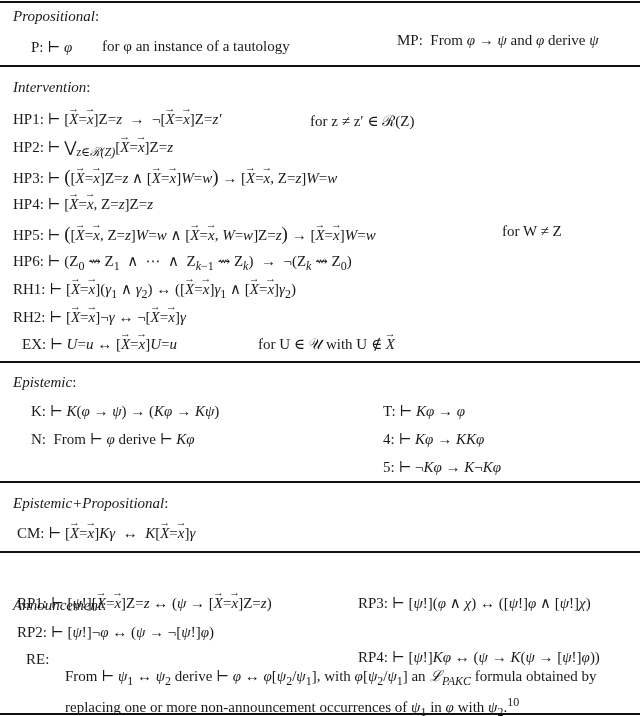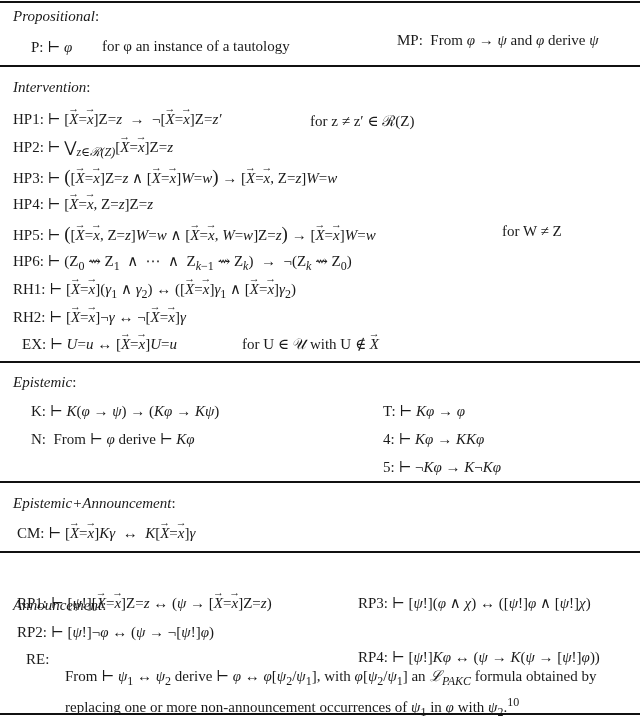--- a/index.html
+++ b/index.html
@@ -74,21 +74,21 @@
     <span>RH1:</span> ⊢ [<span class="vec">X</span>=<span class="vec">x</span>](<span class="m">γ</span><sub>1</sub> ∧ <span class="m">γ</span><sub>2</sub>) ↔ ([<span class="vec">X</span>=<span class="vec">x</span>]<span class="m">γ</span><sub>1</sub> ∧ [<span class="vec">X</span>=<span class="vec">x</span>]<span class="m">γ</span><sub>2</sub>)
   </div>
 
   <div class="line" style="top:308px; left:13px;">
     <span>RH2:</span> ⊢ [<span class="vec">X</span>=<span class="vec">x</span>]¬<span class="m">γ</span> ↔ ¬[<span class="vec">X</span>=<span class="vec">x</span>]<span class="m">γ</span>
   </div>
 
   <div class="line" style="top:335px; left:22px;">
     <span>EX:</span> ⊢ <span class="m">U</span>=<span class="m">u</span> ↔ [<span class="vec">X</span>=<span class="vec">x</span>]<span class="m">U</span>=<span class="m">u</span>
   </div>
-  <div class="line" style="top:335px; left:242px;"><span>for U ∈ 𝒰 with U ∉ </span><span class="vec">X</span></div>
+  <div class="line" style="top:335px; left:258px;"><span>for U ∈ 𝒰 with U ∉ </span><span class="vec">X</span></div>
 </div>
 
 <div>
   <div class="heading" style="top:374px;"><span>Epistemic</span><span style="font-style:normal">:</span></div>
   <div class="line" style="top:402px; left:31px;">
     <span>K:</span> ⊢ <span class="m">K</span>(<span class="m">φ</span> → <span class="m">ψ</span>) → (<span class="m">Kφ</span> → <span class="m">Kψ</span>)
   </div>
   <div class="line" style="top:430px; left:31px;">
     <span>N:</span>&nbsp; From ⊢ <span class="m">φ</span> derive ⊢ <span class="m">Kφ</span>
   </div>
@@ -97,21 +97,21 @@
   </div>
   <div class="line" style="top:430px; left:383px;">
     <span>4:</span> ⊢ <span class="m">Kφ</span> → <span class="m">KKφ</span>
   </div>
   <div class="line" style="top:458px; left:383px;">
     <span>5:</span> ⊢ ¬<span class="m">Kφ</span> → <span class="m">K</span>¬<span class="m">Kφ</span>
   </div>
 </div>
 
 <div>
-  <div class="heading" style="top:495px;"><span>Epistemic+Announcement</span><span style="font-style:normal">:</span></div>
+  <div class="heading" style="top:495px;"><span>Epistemic+Propositional</span><span style="font-style:normal">:</span></div>
   <div class="line" style="top:524px; left:17px;">
     <span>CM:</span> ⊢ [<span class="vec">X</span>=<span class="vec">x</span>]<span class="m">Kγ</span> &nbsp;↔ &nbsp;<span class="m">K</span>[<span class="vec">X</span>=<span class="vec">x</span>]<span class="m">γ</span>
   </div>
 </div>
 
 <div>
   <div class="heading" style="top:565px;margin-top:32px;"><span>Announcement</span><span style="font-style:normal">:</span></div>
 
   <div class="line" style="top:594px; left:17px;">
     <span>RP1:</span> ⊢ [<span class="m">ψ</span>!][<span class="vec">X</span>=<span class="vec">x</span>]Z=<span class="m">z</span> ↔ (<span class="m">ψ</span> → [<span class="vec">X</span>=<span class="vec">x</span>]Z=<span class="m">z</span>)

